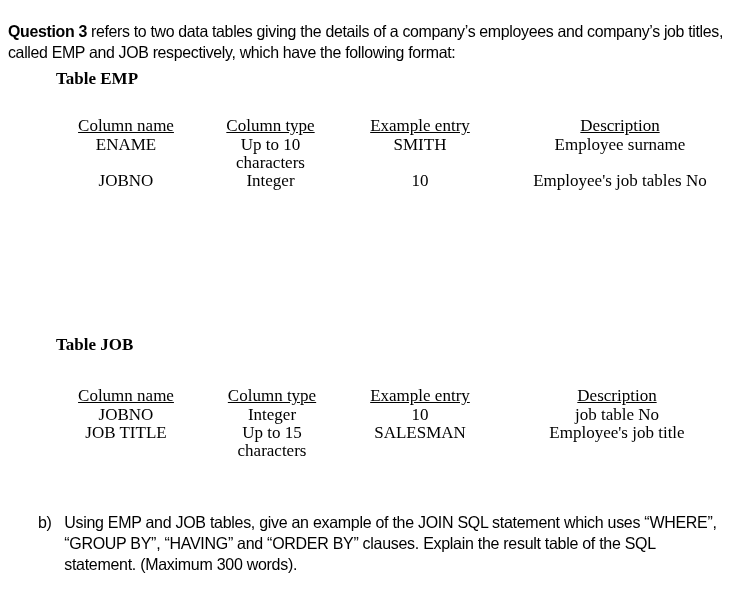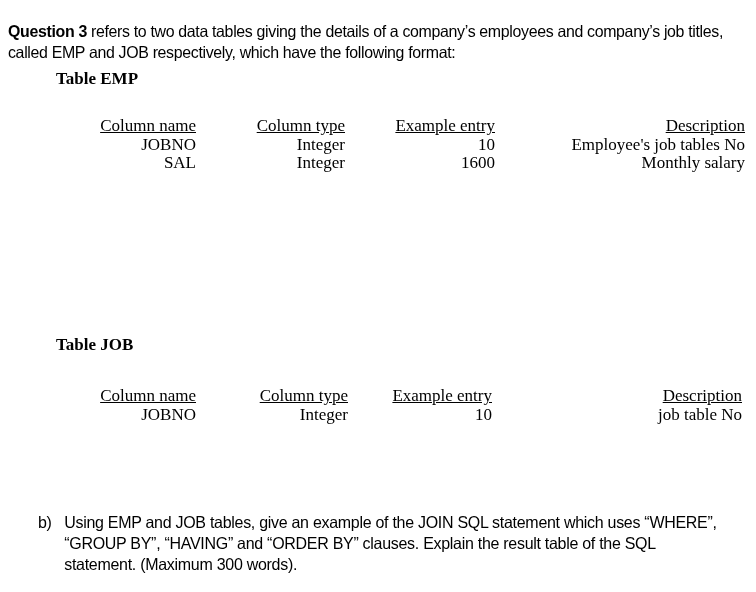--- a/index.html
+++ b/index.html
@@ -52,21 +52,21 @@
     line-height: 18px;
     border-collapse: collapse;
   }
   #table-emp { left: 56px; top: 117px; }
   #table-job { left: 56px; top: 387px; }
 
   .data-table th,
   .data-table td {
     padding: 0;
     margin: 0;
-    text-align: right;
+    text-align: center;
     vertical-align: top;
     font-weight: normal;
     font-size: 17px;
     line-height: 18px;
     white-space: pre-line;
   }
   .data-table th {
     text-decoration: underline;
     padding-bottom: 1px;
   }
@@ -118,30 +118,31 @@
   <thead>
     <tr>
       <th class="c-name">Column name</th>
       <th class="c-type">Column type</th>
       <th class="c-ex">Example entry</th>
       <th class="c-desc">Description</th>
     </tr>
   </thead>
   <tbody>
     <tr>
+      <td class="c-name">ENAME</td>
+      <td class="c-type">Up to 10
+characters</td>
+      <td class="c-ex">SMITH</td>
+      <td class="c-desc">Employee surname</td>
+    </tr>
+    <tr>
       <td class="c-name">JOBNO</td>
       <td class="c-type">Integer</td>
       <td class="c-ex">10</td>
       <td class="c-desc">Employee's job tables No</td>
-    </tr>
-    <tr>
-      <td class="c-name">SAL</td>
-      <td class="c-type">Integer</td>
-      <td class="c-ex">1600</td>
-      <td class="c-desc">Monthly salary</td>
     </tr>
   </tbody>
 </table>
 
 <div class="table-caption" id="caption-job">Table JOB</div>
 
 <table class="data-table" id="table-job">
   <thead>
     <tr>
       <th class="c-name">Column name</th>
@@ -150,19 +151,26 @@
       <th class="c-desc">Description</th>
     </tr>
   </thead>
   <tbody>
     <tr>
       <td class="c-name">JOBNO</td>
       <td class="c-type">Integer</td>
       <td class="c-ex">10</td>
       <td class="c-desc">job table No</td>
     </tr>
+    <tr>
+      <td class="c-name">JOB TITLE</td>
+      <td class="c-type">Up to 15
+characters</td>
+      <td class="c-ex">SALESMAN</td>
+      <td class="c-desc">Employee's job title</td>
+    </tr>
   </tbody>
 </table>
 
 <div class="question-item">
   <span class="question-marker">b)</span>
   <span class="question-text">Using EMP and JOB tables, give an example of the JOIN SQL statement which uses “WHERE”, “GROUP BY”, “HAVING” and “ORDER BY” clauses. Explain the result table of the SQL statement. (Maximum 300 words).</span>
 </div>
 
 </body></html>

